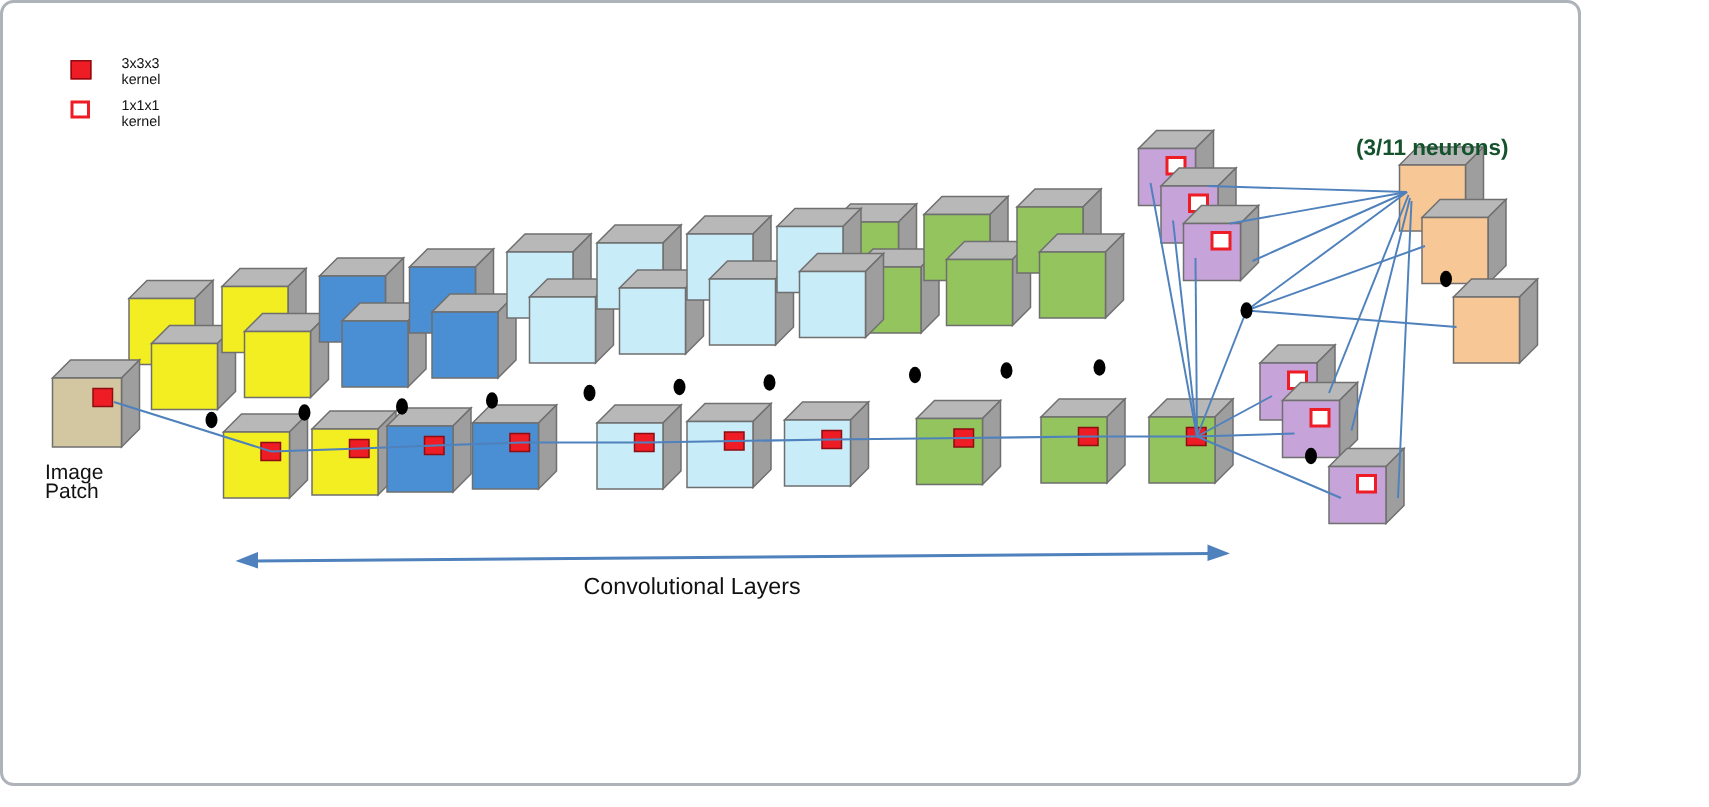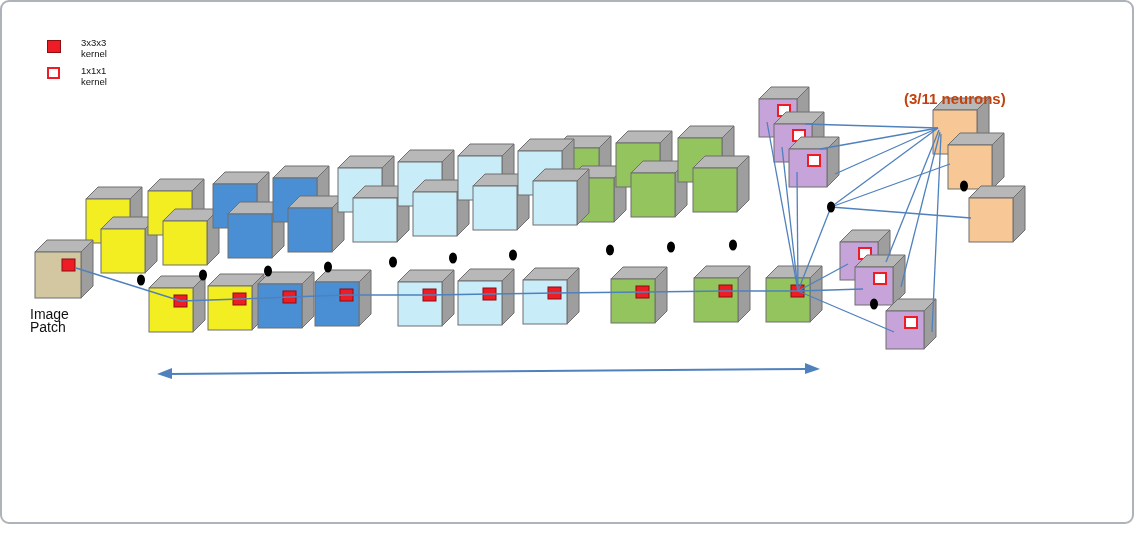--- a/index.html
+++ b/index.html
@@ -1,29 +1,29 @@
 <!DOCTYPE html>
 <html><head>
 <meta charset="utf-8">
 <style>
   *{box-sizing:border-box}
   html,body{margin:0;padding:0;width:1139px;height:538px;background:#fff;
     font-family:"Liberation Sans",sans-serif}
-  .slide{position:absolute;left:0;top:0;width:1134px;height:524px;background:#fff;
+  .slide{position:absolute;left:0;top:0;width:1054px;height:524px;background:#fff;
     border:2px solid #aeb3b9;border-radius:9px;overflow:hidden}
   #net-svg{position:absolute;left:0;top:0;overflow:visible}
   .lbl{position:absolute;color:#111}
   .prelabel{white-space:pre-line}
   .legend-label{font-size:9.5px;line-height:11px}
   .swatch{position:absolute}
   .swatch-filled{left:45px;top:38px;width:14px;height:13px;background:#ee1c25;border:1px solid #8c0d12}
   .swatch-outline{left:45px;top:65px;width:13px;height:12px;background:#fff;border:2px solid #ee1c25}
   .image-patch-label{left:28px;top:306px;font-size:14px;line-height:13px}
   .classification-label{left:905px;top:39px;width:118px;font-size:15.5px;line-height:20px}
-  .neurons-label{left:902px;top:88px;font-size:15px;font-weight:bold;color:#c2410c}
+  .neurons-label{left:902px;top:88px;font-size:15px;font-weight:bold;color:#14532d}
   .conv-label{left:387px;top:381px;font-size:15.5px}
   .fc-label{left:845px;top:374px;font-size:15.5px}
 </style>
 </head>
 <body>
 
 <div class="slide">
   <svg id="net-svg" width="1134" height="524" viewBox="0 0 1134 524">
       <g>
         <polygon points="84,197 96,185 140,185 128,197" fill="#b8b8b8" stroke="#6f6f6f" stroke-width="1"></polygon>
@@ -294,14 +294,15 @@
   <div class="swatch swatch-outline"></div>
   <div class="lbl legend-label prelabel" style="left:79px;top:63px">1x1x1
 kernel</div>
 
   <div class="lbl prelabel image-patch-label">Image
 Patch</div>
 
 
   <div class="lbl neurons-label">(3/11 neurons)</div>
 
+  <div class="lbl conv-label">Convolutional Layers</div>
 
 </div>
 
 </body></html>

